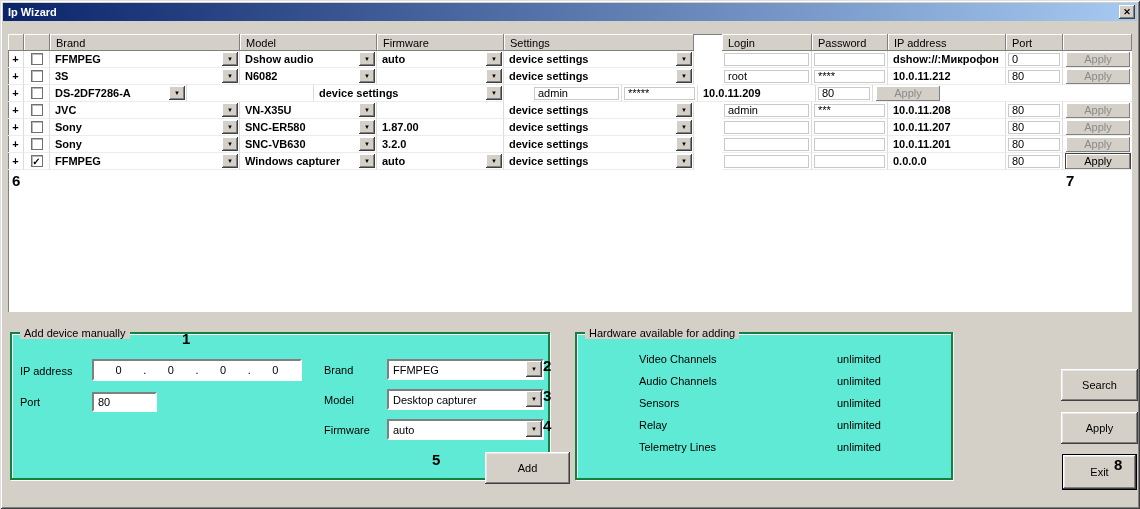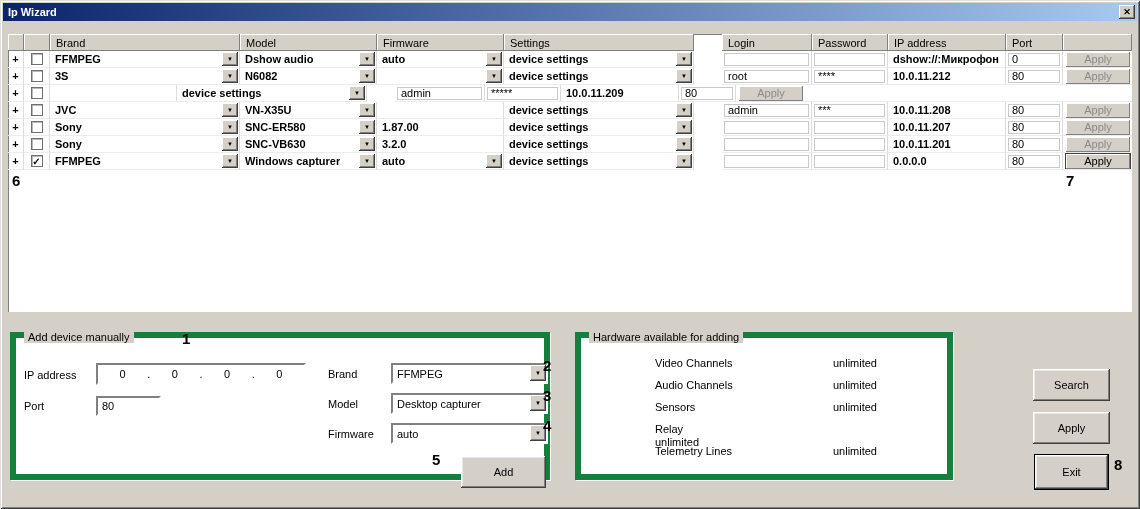--- a/index.html
+++ b/index.html
@@ -75,21 +75,21 @@
   .row-apply{
     width:64px;height:15px;margin:1px 0 1px 3px;background:#d4d0c8;border:none;
     font-family:"Liberation Sans",sans-serif;font-size:11px;
     box-shadow: inset -1px -1px 0 #808080, inset 1px 1px 0 #fff;
     color:#8a8a8a;display:flex;align-items:center;justify-content:center;padding:0;
   }
   .row-apply.enabled{color:#000;}
   .row-apply.focused{outline:1px solid #404040;}
   
   .groupbox{
-    position:absolute;border:6px solid #15803d;background:#ffffff;
+    position:absolute;border:2px solid #15803d;background:#5eead4;
     box-shadow: inset 1px 1px 0 #fff, 1px 1px 0 #fff;
   }
   .legend{position:absolute;top:-7px;left:8px;background:#d4d0c8;padding:0 4px;line-height:12px;}
   .gb-add{left:10px;top:332px;width:540px;height:148px;}
   .gb-hw{left:575px;top:332px;width:378px;height:148px;}
   .lbl{position:absolute;line-height:12px;}
   .edit{
     position:absolute;background:#fff;
     border:2px solid;border-color:#808080 #fff #fff #808080;
     display:flex;align-items:center;padding:0 4px;
@@ -100,27 +100,27 @@
     position:absolute;width:157px;height:21px;background:#fff;
     border:2px solid;border-color:#808080 #fff #fff #808080;
     display:flex;align-items:center;padding-left:4px;
   }
   .combo .dd{top:0;right:0;width:16px;height:16px;font-size:6px;}
   .btn{
     position:absolute;background:#d4d0c8;border:none;padding:16px;
     font-family:"Liberation Sans",sans-serif;font-size:11px;color:#000;
     box-shadow: inset -1px -1px 0 #404040, inset 1px 1px 0 #fff,
                 inset -2px -2px 0 #808080, inset 2px 2px 0 #e8e8e8;
-    display:flex;align-items:center;justify-content:center;
+    display:flex;align-items:center;justify-content:center;margin-left:28px;
   }
   .btn-add{left:445px;top:118px;width:85px;height:23px;}
   .btn-search{left:1033px;top:369px;width:77px;height:22px;}
   .btn-apply{left:1033px;top:412px;width:77px;height:22px;}
   .btn-exit{left:1035px;top:455px;width:73px;height:34px;outline:1px solid #000;}
-  .hw-row{position:absolute;left:74px;right:70px;display:flex;justify-content:space-between;line-height:13px;}
+  .hw-row{position:absolute;left:62px;right:70px;display:flex;justify-content:space-between;line-height:13px;}
   .ann{position:absolute;font-weight:bold;font-size:15px;z-index:5;}
 </style>
 </head>
 <body>
 
 <div class="dialog">
 
   <div class="titlebar">
     <span>Ip Wizard</span>
     <div class="close-btn">
@@ -238,20 +238,24 @@
           <button class="row-apply">Apply</button>
         </div>
     </div>
 
     <div class="trow">
       <div class="c c-exp">
           <span class="plus">+</span>
         </div>
       <div class="c c-chk">
           <span class="cb"></span>
+        </div>
+      <div class="c c-model">
+          <span class="val bold">DS-2DF7286-A</span>
+          <span class="dd">▼</span>
         </div>
       <div class="c c-fw">
           <span class="val bold"></span>
         </div>
       <div class="c c-set">
           <span class="val bold">device settings</span>
           <span class="dd">▼</span>
         </div>
       <div class="c c-login">
           <span class="cellbox">admin</span>
@@ -469,21 +473,21 @@
       <span>unlimited</span>
     </div>
     <div class="hw-row" style="top:41px;">
       <span>Audio Channels</span>
       <span>unlimited</span>
     </div>
     <div class="hw-row" style="top:63px;">
       <span>Sensors</span>
       <span>unlimited</span>
     </div>
-    <div class="hw-row" style="top:85px;flex-direction:column;">
+    <div class="hw-row" style="top:85px;">
       <span>Relay</span>
       <span>unlimited</span>
     </div>
     <div class="hw-row" style="top:107px;">
       <span>Telemetry Lines</span>
       <span>unlimited</span>
     </div>
   </div>
 
   <button class="btn btn-search">Search</button>

